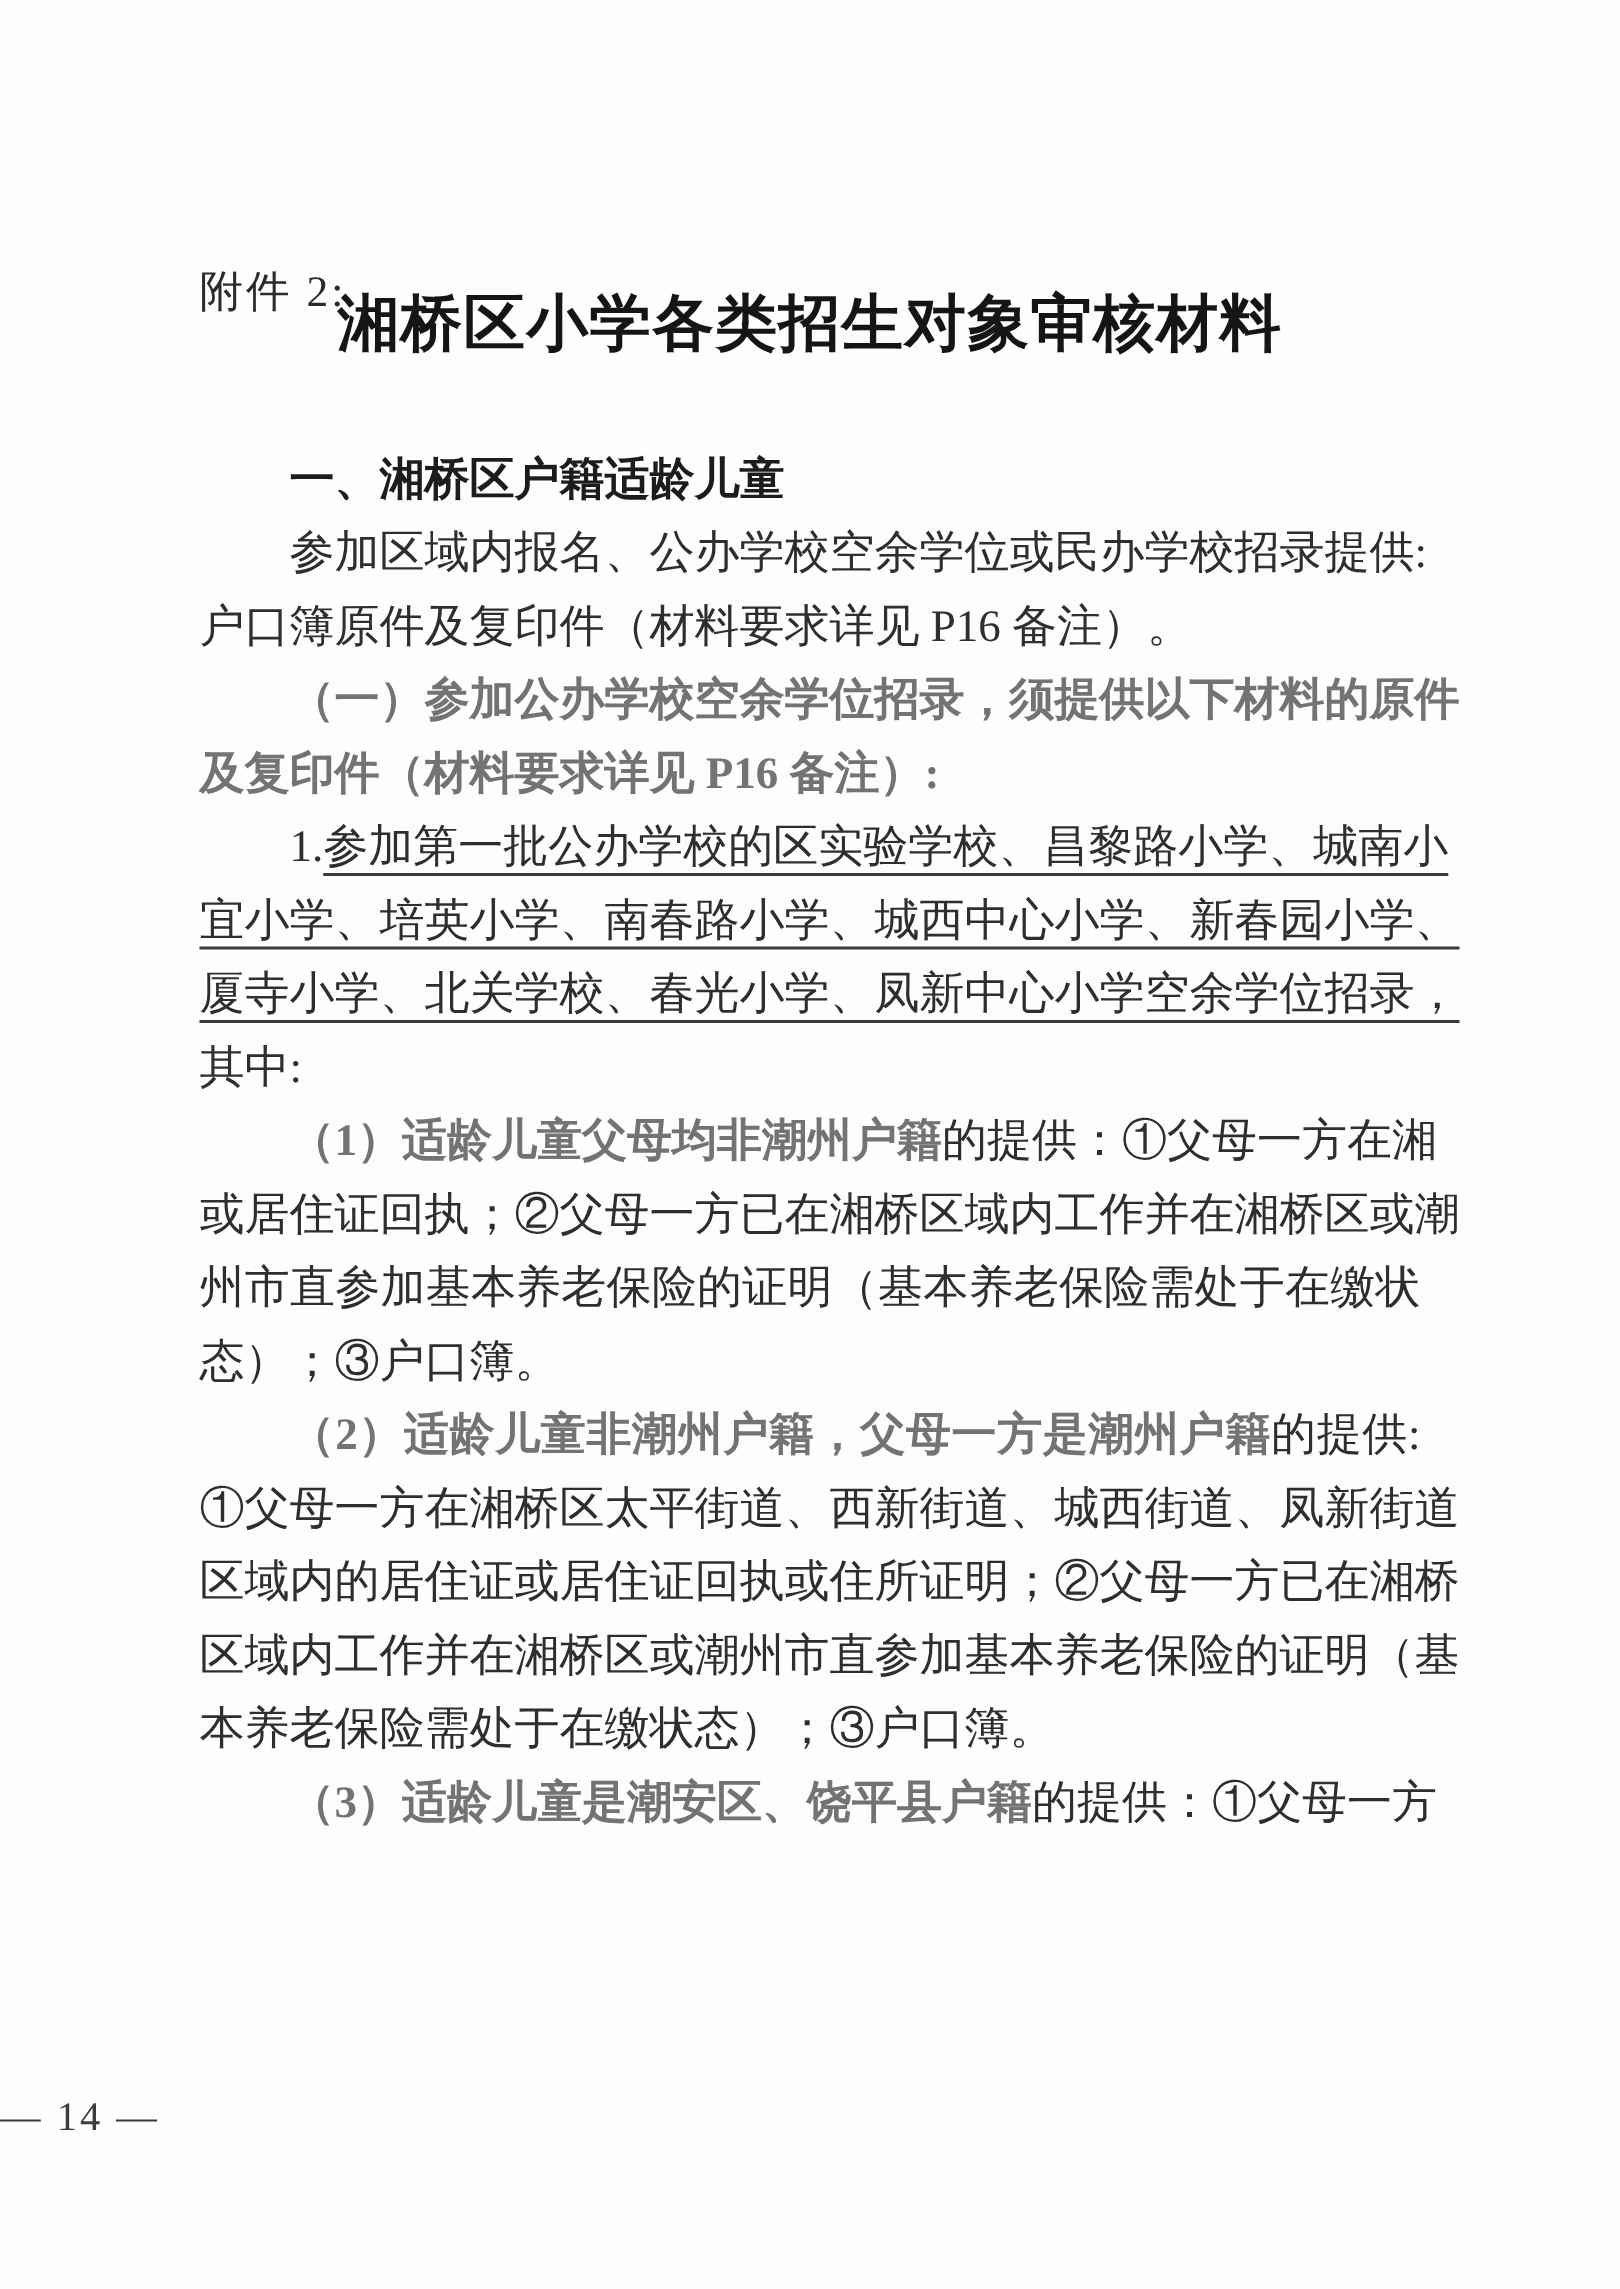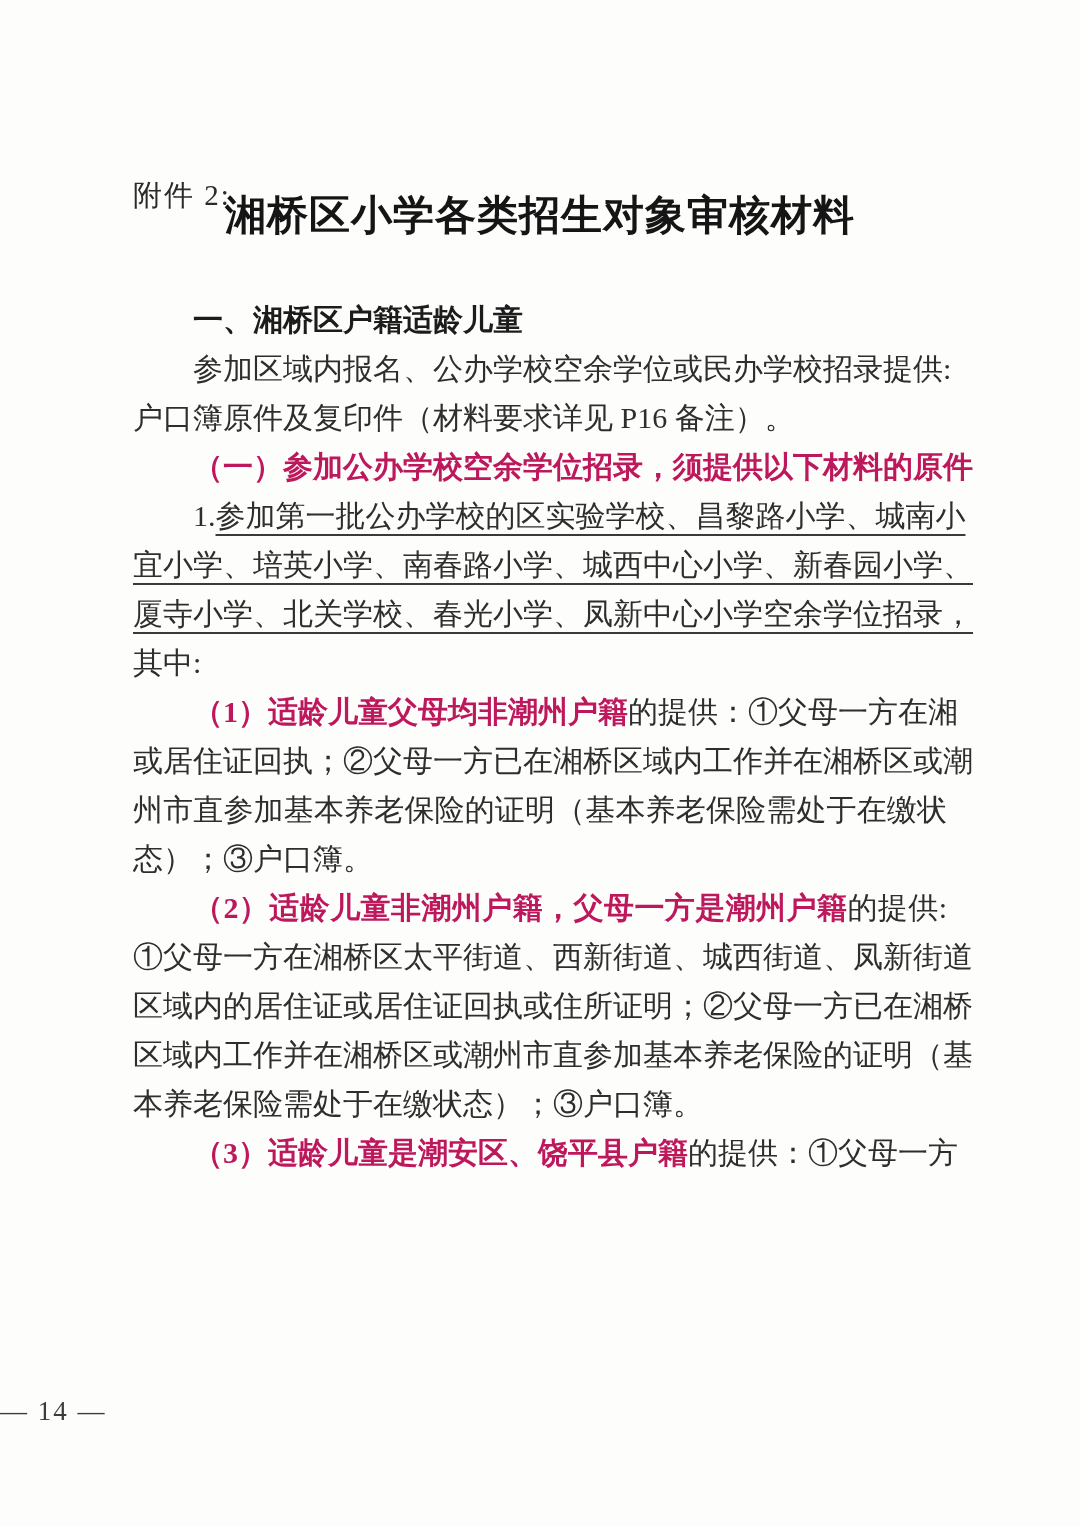--- a/index.html
+++ b/index.html
@@ -45,21 +45,21 @@
     font-size: 30px;
     line-height: 49px;
     height: 49px;
     text-align: justify;
     text-align-last: justify;
     white-space: nowrap;
     color: #2e2e2e;
   }
   .line.end { text-align-last: left; }
   .ind { text-indent: 2em; }
-  .b { font-weight: bold; color: #be185d; }
+  .b { font-weight: bold; color: #737373; }
   .hei { font-family: Liberation Sans, sans-serif; font-weight: bold; color: #1c1c1c; }
   .u {
     text-decoration: underline;
     text-decoration-thickness: 2px;
     text-underline-offset: 8px;
     text-decoration-color: #3a3a3a;
     margin-top: 32px;
   }
   .page-footer {
     position: absolute;
@@ -83,20 +83,21 @@
 
   <div class="content">
 
     <div class="line end ind b hei">一、湘桥区户籍适龄儿童</div>
 
     <div class="line ind">参加区域内报名、公办学校空余学位或民办学校招录提供:</div>
     <div class="line end">户口簿原件及复印件（材料要求详见 P16 备注）。</div>
 
 
     <div class="line ind b">（一）参加公办学校空余学位招录，须提供以下材料的原件</div>
+    <div class="line end b">及复印件（材料要求详见 P16 备注）:</div>
 
     <div class="line ind"><span>1.</span><span class="u">参加第一批公办学校的区实验学校、昌黎路小学、城南小</span></div>
     <div class="line"><span class="u">宜小学、培英小学、南春路小学、城西中心小学、新春园小学、</span></div>
     <div class="line"><span class="u">厦寺小学、北关学校、春光小学、凤新中心小学空余学位招录，</span></div>
     <div class="line end">其中:</div>
 
     <div class="line ind"><span class="b">（1）适龄儿童父母均非潮州户籍</span><span>的提供：①父母一方在湘</span></div>
     <div class="line">或居住证回执；②父母一方已在湘桥区域内工作并在湘桥区或潮</div>
     <div class="line">州市直参加基本养老保险的证明（基本养老保险需处于在缴状</div>
     <div class="line end">态）；③户口簿。</div>

